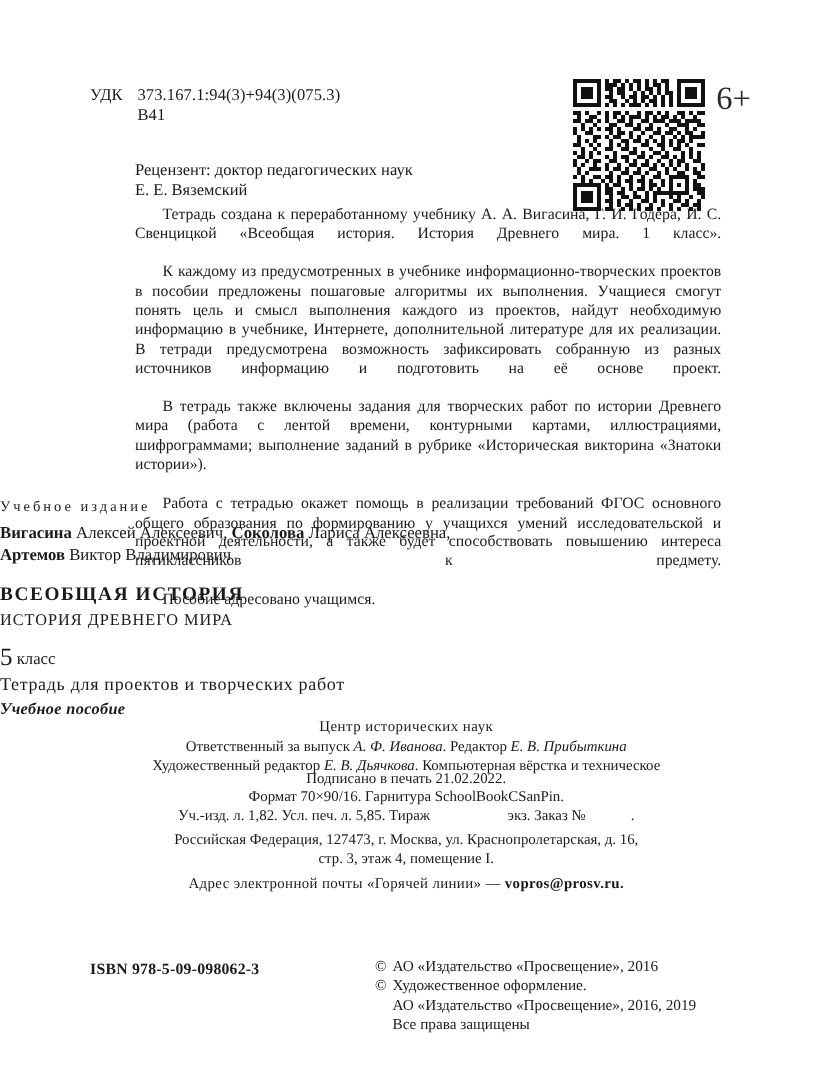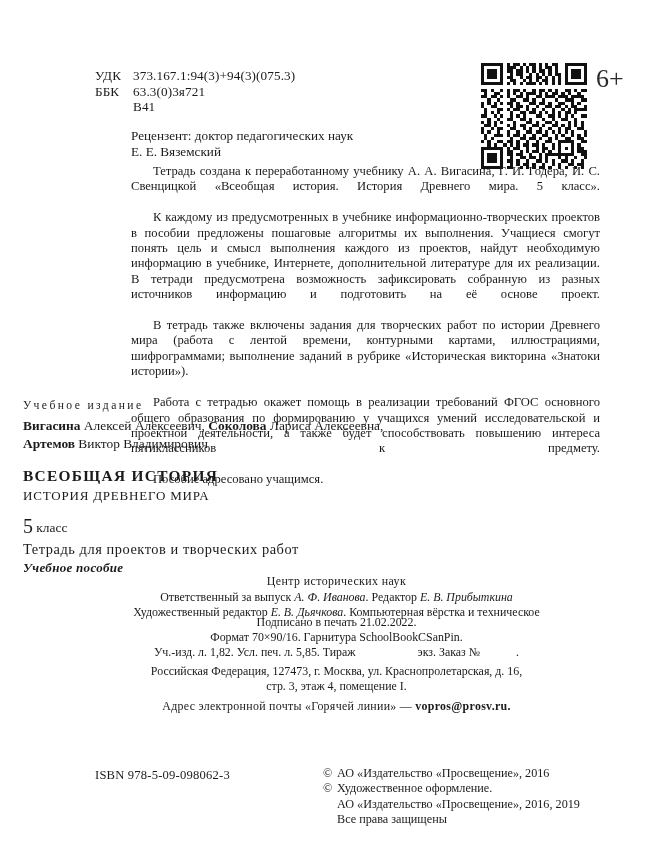--- a/index.html
+++ b/index.html
@@ -14,21 +14,20 @@
     font-family: "Liberation Serif", "DejaVu Serif", serif;
     color: #1a1a1a;
     position: relative;
     overflow: hidden;
     -webkit-font-smoothing: antialiased;
   }
 
   .page {
     position: absolute;
     inset: 0;
-    margin-left: 23px;
   }
 
   
   .class-block {
     position: absolute;
     left: 72px;
     top: 68px;
     font-size: 13.2px;
     line-height: 15.6px;
     letter-spacing: 0.1px;
@@ -201,21 +200,21 @@
     letter-spacing: 0.3px;
   }
   .publisher .hot b { font-weight: bold; }
 
   
   .isbn {
     position: absolute;
     left: 72px;
     top: 768px;
     font-size: 12.6px;
-    font-weight: normal;
+    font-weight: bold;
     letter-spacing: 0.2px;
     white-space: nowrap;
   }
   .copyrights {
     position: absolute;
     left: 300px;
     top: 766px;
     font-size: 12.2px;
     line-height: 15.4px;
     white-space: nowrap;
@@ -228,23 +227,20 @@
   .copyrights .cont { padding-left: 14px; display: block; }
 </style>
 </head>
 <body>
 
 <div class="page">
 
   <div class="class-block">
     <span class="class-row">
       <span class="class-key">УДК</span><span class="class-val">373.167.1:94(3)+94(3)(075.3)</span>
-    </span>
-    <span class="class-row">
-      <span class="class-key">ББК</span><span class="class-val">63.3(0)3я721</span>
     </span>
     <span class="class-shelf">В41</span>
   </div>
 
   <div class="qr-wrap">
     <svg width="106" height="106" viewBox="0 0 33 33" shape-rendering="crispEdges" aria-hidden="true">
       <rect width="33" height="33" fill="#ffffff"></rect>
       <g fill="#111111">
 
         <rect x="0" y="0" width="7" height="1"></rect>
@@ -555,21 +551,21 @@
   </div>
 
   <div class="age-mark">6+</div>
 
   <div class="reviewer">
     <div>Рецензент: доктор педагогических наук</div>
     <div>Е. Е. Вяземский</div>
   </div>
 
   <div class="annotation">
-    <p>Тетрадь создана к переработанному учебнику А. А. Вигасина, Г. И. Годера, И. С. Свенцицкой «Всеобщая история. История Древнего мира. 5 класс».</p>
+    <p>Тетрадь создана к переработанному учебнику А. А. Вигасина, Г. И. Годера, И. С. Свенцицкой «Всеобщая история. История Древнего мира. 1 класс».</p>
     <p>К каждому из предусмотренных в учебнике информационно-творческих проектов в пособии предложены пошаговые алгоритмы их выполнения. Учащиеся смогут понять цель и смысл выполнения каждого из проектов, найдут необходимую информацию в учебнике, Интернете, дополнительной литературе для их реализации. В тетради предусмотрена возможность зафиксировать собранную из разных источников информацию и подготовить на её основе проект.</p>
     <p>В тетрадь также включены задания для творческих работ по истории Древнего мира (работа с лентой времени, контурными картами, иллюстрациями, шифрограммами; выполнение заданий в рубрике «Историческая викторина «Знатоки истории»).</p>
     <p>Работа с тетрадью окажет помощь в реализации требований ФГОС основного общего образования по формированию у учащихся умений исследовательской и проектной деятельности, а также будет способствовать повышению интереса пятиклассников к предмету.</p>
     <p class="no-justify-last">Пособие адресовано учащимся.</p>
   </div>
 
   <div class="pub-block">
     <div class="pub-kind">Учебное издание</div>
     <div class="authors">
       <div><b>Вигасина</b><span> Алексей Алексеевич, </span><b>Соколова</b><span> Лариса Алексеевна,</span></div>

